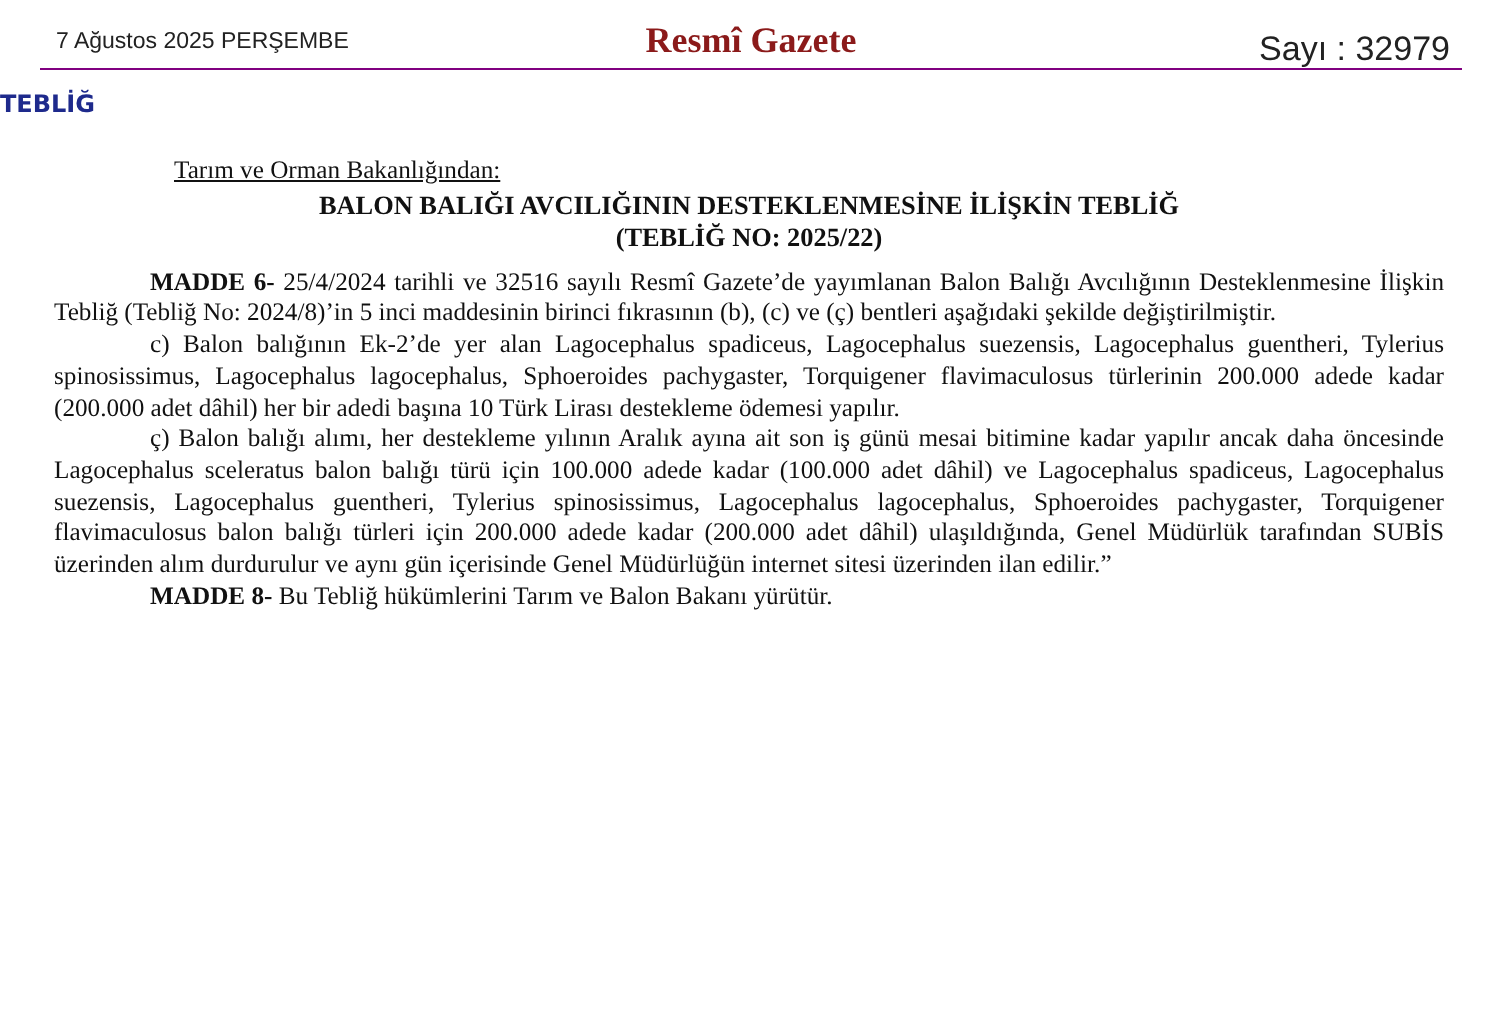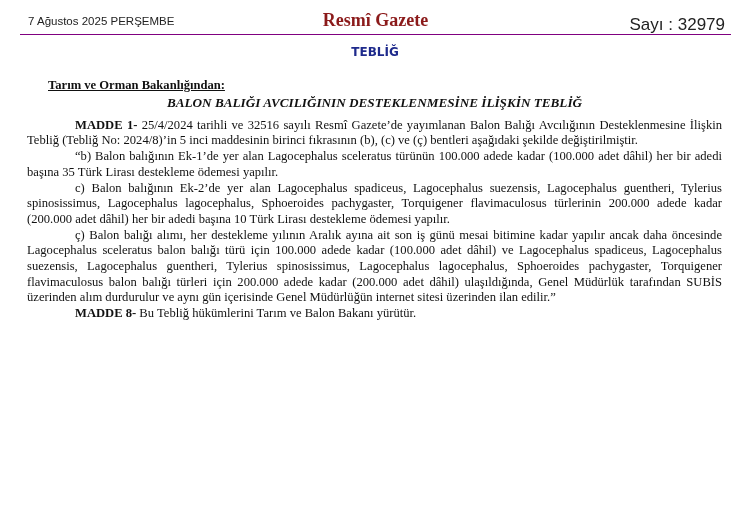--- a/index.html
+++ b/index.html
@@ -47,51 +47,48 @@
     top: 7px;
     font-family: "Liberation Sans", sans-serif;
     font-size: 17px;
     color: #222222;
   }
   .section-title {
     position: absolute;
     left: 0;
     right: 0;
     top: 45px;
-    text-align: center;
     font-family: "DejaVu Sans", sans-serif;
     font-weight: bold;
     font-size: 12px;
     color: #1e2a8c;
   }
   .doc {
     position: absolute;
     left: 27px;
     top: 78px;
     width: 695px;
     font-family: "Liberation Serif", serif;
     font-size: 12.6px;
     line-height: 15.7px;
     color: #111111;
   }
   .ministry {
-    margin-left: 21px;
+    margin-left: 60px;
     text-decoration: underline;
-    font-weight: bold;
   }
   .title-line {
     text-align: center;
     font-weight: bold;
     font-size: 13.2px;
     line-height: 16px;
   }
   .title-block {
     margin-top: 1px;
     margin-bottom: 7px;
-    font-style: italic;
   }
   .para {
     text-align: justify;
     text-indent: 48px;
     margin: 0;
   }
   .para b {
     font-weight: bold;
   }
 </style>
@@ -104,25 +101,25 @@
   <span class="header-issue">Sayı : 32979</span>
 </div>
 
 <div class="section-title">TEBLİĞ</div>
 
 <div class="doc">
   <div class="ministry">Tarım ve Orman Bakanlığından:</div>
 
   <div class="title-block">
     <div class="title-line">BALON BALIĞI AVCILIĞININ DESTEKLENMESİNE İLİŞKİN TEBLİĞ</div>
+    <div class="title-line">(TEBLİĞ NO: 2025/22)</div>
   </div>
 
-  <p class="para"><b>MADDE 1-</b><span> 25/4/2024 tarihli ve 32516 sayılı Resmî Gazete’de yayımlanan Balon Balığı Avcılığının Desteklenmesine İlişkin Tebliğ (Tebliğ No: 2024/8)’in 5 inci maddesinin birinci fıkrasının (b), (c) ve (ç) bentleri aşağıdaki şekilde değiştirilmiştir.</span></p>
+  <p class="para"><b>MADDE 6-</b><span> 25/4/2024 tarihli ve 32516 sayılı Resmî Gazete’de yayımlanan Balon Balığı Avcılığının Desteklenmesine İlişkin Tebliğ (Tebliğ No: 2024/8)’in 5 inci maddesinin birinci fıkrasının (b), (c) ve (ç) bentleri aşağıdaki şekilde değiştirilmiştir.</span></p>
 
-  <p class="para">“b) Balon balığının Ek-1’de yer alan Lagocephalus sceleratus türünün 100.000 adede kadar (100.000 adet dâhil) her bir adedi başına 35 Türk Lirası destekleme ödemesi yapılır.</p>
 
   <p class="para">c) Balon balığının Ek-2’de yer alan Lagocephalus spadiceus, Lagocephalus suezensis, Lagocephalus guentheri, Tylerius spinosissimus, Lagocephalus lagocephalus, Sphoeroides pachygaster, Torquigener flavimaculosus türlerinin 200.000 adede kadar (200.000 adet dâhil) her bir adedi başına 10 Türk Lirası destekleme ödemesi yapılır.</p>
 
   <p class="para">ç) Balon balığı alımı, her destekleme yılının Aralık ayına ait son iş günü mesai bitimine kadar yapılır ancak daha öncesinde Lagocephalus sceleratus balon balığı türü için 100.000 adede kadar (100.000 adet dâhil) ve Lagocephalus spadiceus, Lagocephalus suezensis, Lagocephalus guentheri, Tylerius spinosissimus, Lagocephalus lagocephalus, Sphoeroides pachygaster, Torquigener flavimaculosus balon balığı türleri için 200.000 adede kadar (200.000 adet dâhil)  ulaşıldığında, Genel Müdürlük tarafından SUBİS üzerinden alım durdurulur ve aynı gün içerisinde Genel Müdürlüğün internet sitesi üzerinden ilan edilir.”</p>
 
 
   <p class="para"><b>MADDE 8-</b><span> Bu Tebliğ hükümlerini Tarım ve Balon Bakanı yürütür.</span></p>
 </div>
 
 </body></html>

